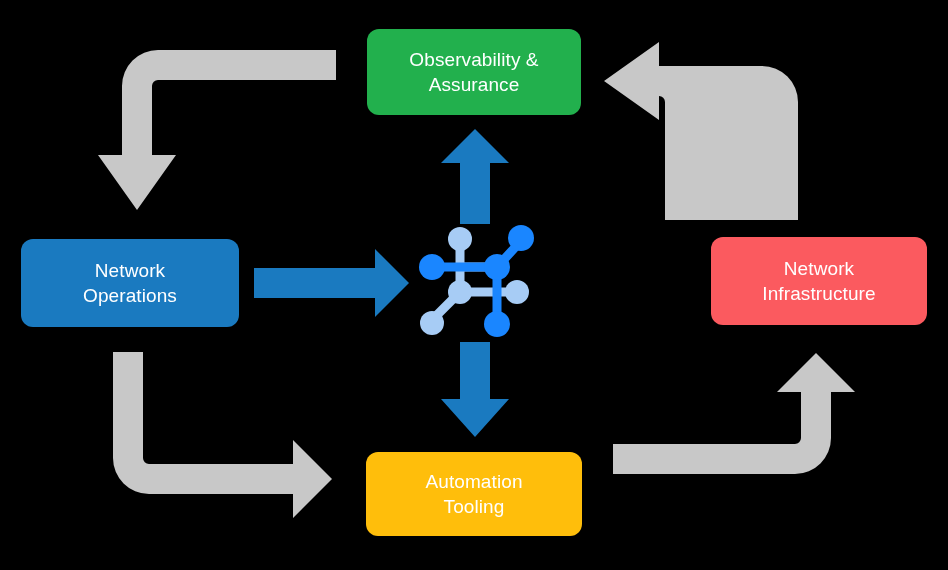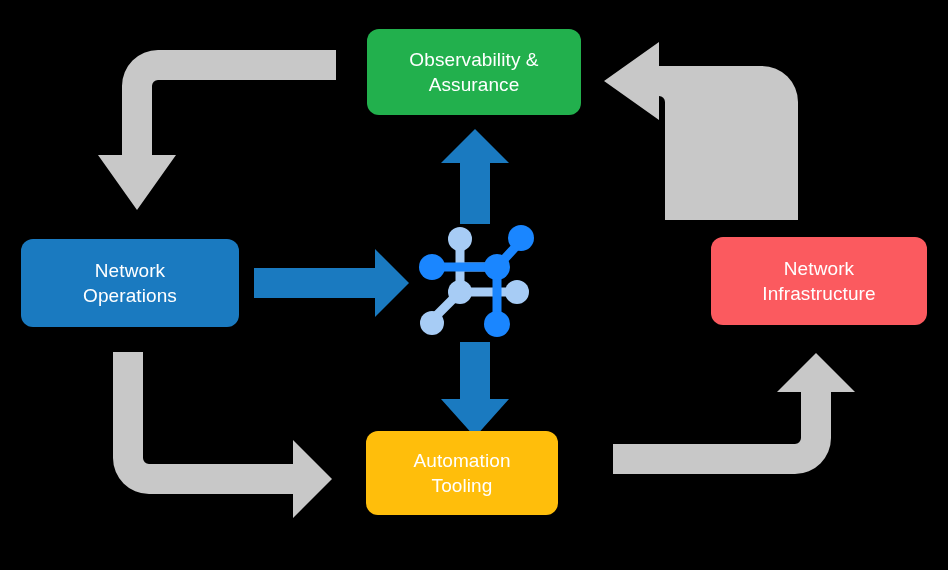--- a/index.html
+++ b/index.html
@@ -44,21 +44,21 @@
     box-sizing: border-box;
     user-select: none;
   }
   .node-label {
     display: block;
     white-space: pre-line;
   }
   #box-observability { left: 367px; top: 29px;  width: 214px; height: 86px; background: #22B04D; }
   #box-network-ops   { left: 21px;  top: 239px; width: 218px; height: 88px; background: #1A7AC0; }
   #box-network-infra { left: 711px; top: 237px; width: 216px; height: 88px; background: #FB5A5F; }
-  #box-automation    { left: 366px; top: 431px; width: 192px; height: 84px; background: #FFBE0B; }
+  #box-automation    { left: 366px; top: 452px; width: 216px; height: 84px; background: #FFBE0B; }
 </style>
 </head>
 <body>
 
 <div id="diagram-root">
 
   <svg class="canvas" viewBox="0 0 948 570">
 
     <g>
       <path d="M 336 50

